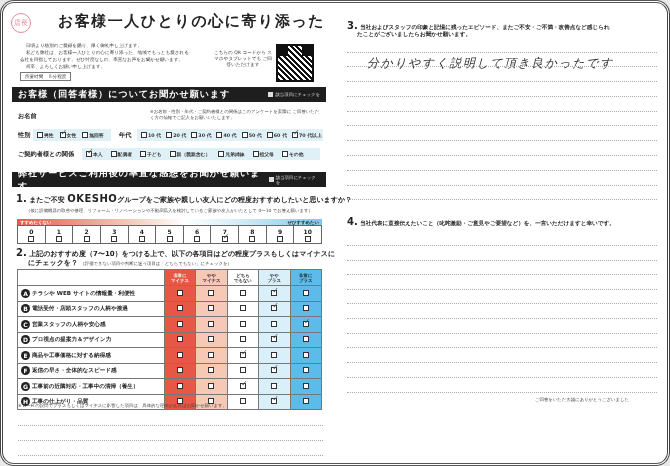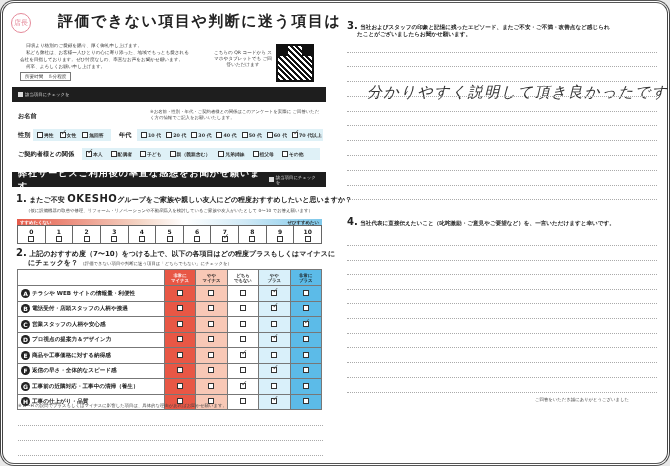--- a/index.html
+++ b/index.html
@@ -55,44 +55,45 @@
   .col0 { background: #e85745; color: #fff; }
   .col1 { background: #f8c8b6; }
   .col2 { background: #fff; }
   .col3 { background: #d9f0fa; }
   .col4 { background: #5cbbe8; }
   .badge { display: inline-flex; width: 9px; height: 9px; border-radius: 50%; background: #222; color: #fff; font-size: 6px; align-items: center; justify-content: center; margin-right: 2px; vertical-align: middle; }
   .rtable .cb { width: 6px; height: 6px; }
   .dline { position: absolute; height: 0; border-top: 1px dotted #aaa; }
 
   
-  .handwriting { position: absolute; left: 367px; top: 55px; font-family: "DejaVu Serif", serif; font-size: 15px; font-style: italic; color: #333; letter-spacing: 1.5px; margin-top: 28px; }
+  .handwriting { position: absolute; left: 367px; top: 55px; font-family: "DejaVu Serif", serif; font-size: 12px; font-style: italic; color: #333; letter-spacing: 1.5px; }
   .thanks { position: absolute; left: 535px; top: 397px; font-size: 4.4px; color: #444; }
 </style>
 </head>
 <body>
 
 <div class="page left">
   <div class="stamp">店長</div>
 </div>
 <div class="page right"></div>
 
-<div class="main-title">評価できない項目や判断に迷う項目は</div>
+<div class="main-title">お客様一人ひとりの心に寄り添った</div>
 
 <div class="intro">
   <div style="padding-left:6px">日頃より格別のご愛顧を賜り、厚く御礼申し上げます。</div>
   <div style="padding-left:6px">私ども弊社は、お客様一人ひとりの心に寄り添った、地域でもっとも愛される</div>
   <div>会社を目指しております。ぜひ忖度なしの、率直なお声をお聞かせ願います。</div>
   <div style="padding-left:6px">何卒、よろしくお願い申し上げます。</div>
 </div>
 <div class="time-box">所要時間　５分程度</div>
 <div class="qr-text">こちらの QR コードから スマホやタブレットでも ご回答いただけます</div>
 <div class="qr"></div>
 
 <div class="bar" style="top:87px">
+  <span class="bar-title">お客様（回答者様）についてお聞かせ願います</span>
   <span class="bar-note">
       <span class="mini"></span>
       <span>該当項目にチェックを</span>
     </span>
 </div>
 
 <div class="lbl" style="left:18px; top:112px;">お名前</div>
 <div class="dline" style="left:50px; top:120px; width:95px; border-top:none;"></div>
 <div class="note-sm" style="left:150px; top:109px; width:170px;">※お名前・性別・年代・ご契約者様との関係はこのアンケートを実際に ご回答いただく方の情報でご記入をお願いいたします。</div>
 

